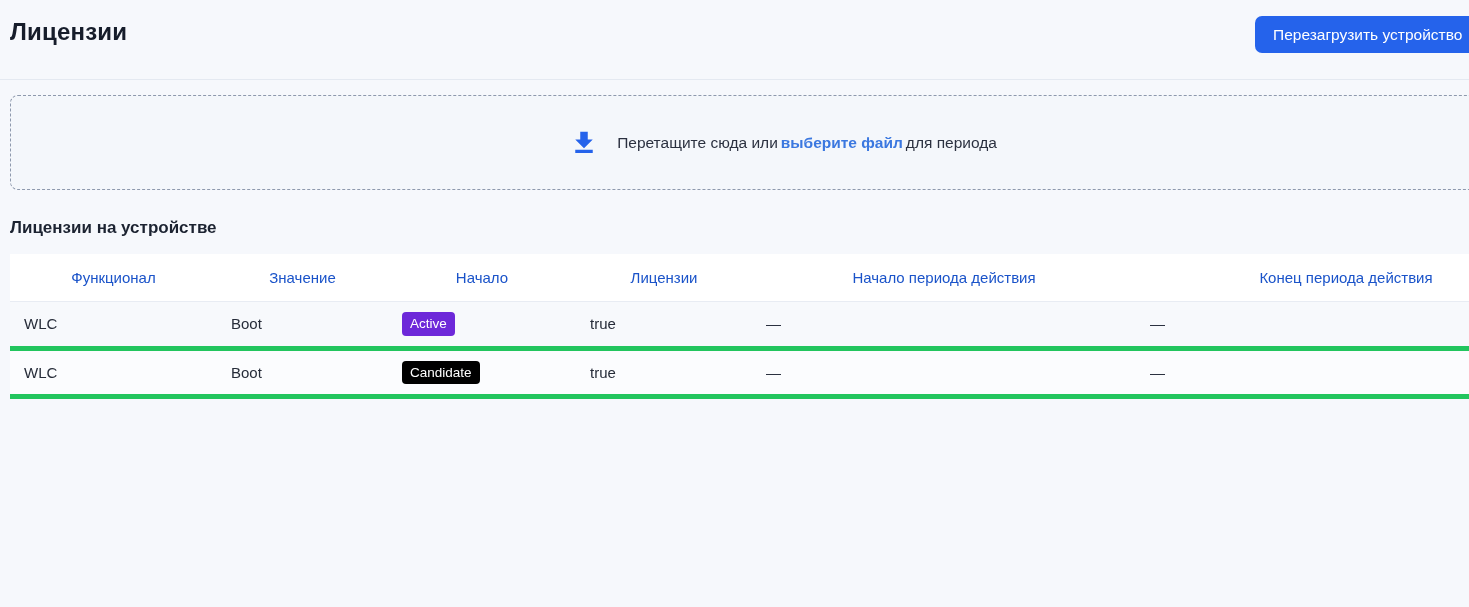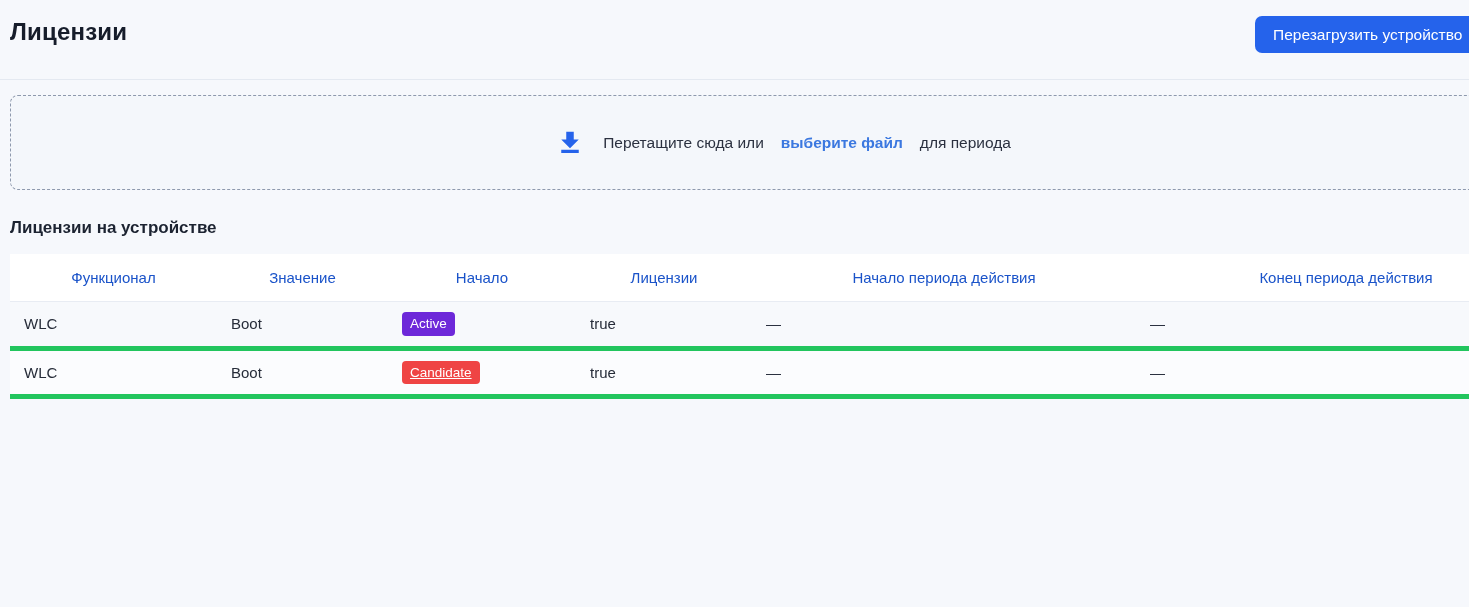--- a/index.html
+++ b/index.html
@@ -54,21 +54,21 @@
     background: #f4f7fb;
     display: flex;
     align-items: center;
     justify-content: center;
     gap: 18px;
     cursor: pointer;
   }
   .dl-icon { display: inline-flex; align-items: center; }
   .dz-text {
     display: inline-flex;
-    gap: 17px;
+    gap: 3px;
     font-size: 15.5px;
     color: #2b3140;
     align-items: flex-end;
   }
   .dz-text a {
     color: #3b78e0;
     text-decoration: none;
     cursor: pointer;
     font-weight: bold;
   }
@@ -176,21 +176,21 @@
               <span class="badge" style="background-color: #6d28d9;">Active</span>
             </td>
             <td>true</td>
             <td class="dash">—</td>
             <td class="dash">—</td>
           </tr>
           <tr>
             <td>WLC</td>
             <td>Boot</td>
             <td>
-              <span class="badge" style="background-color: #ef4444; text-decoration: underline;">Candidate</span>
+              <span class="badge" style="background-color: #000000;">Candidate</span>
             </td>
             <td>true</td>
             <td class="dash">—</td>
             <td class="dash">—</td>
           </tr>
         </tbody>
       </table>
     </div>
 
   </main>

